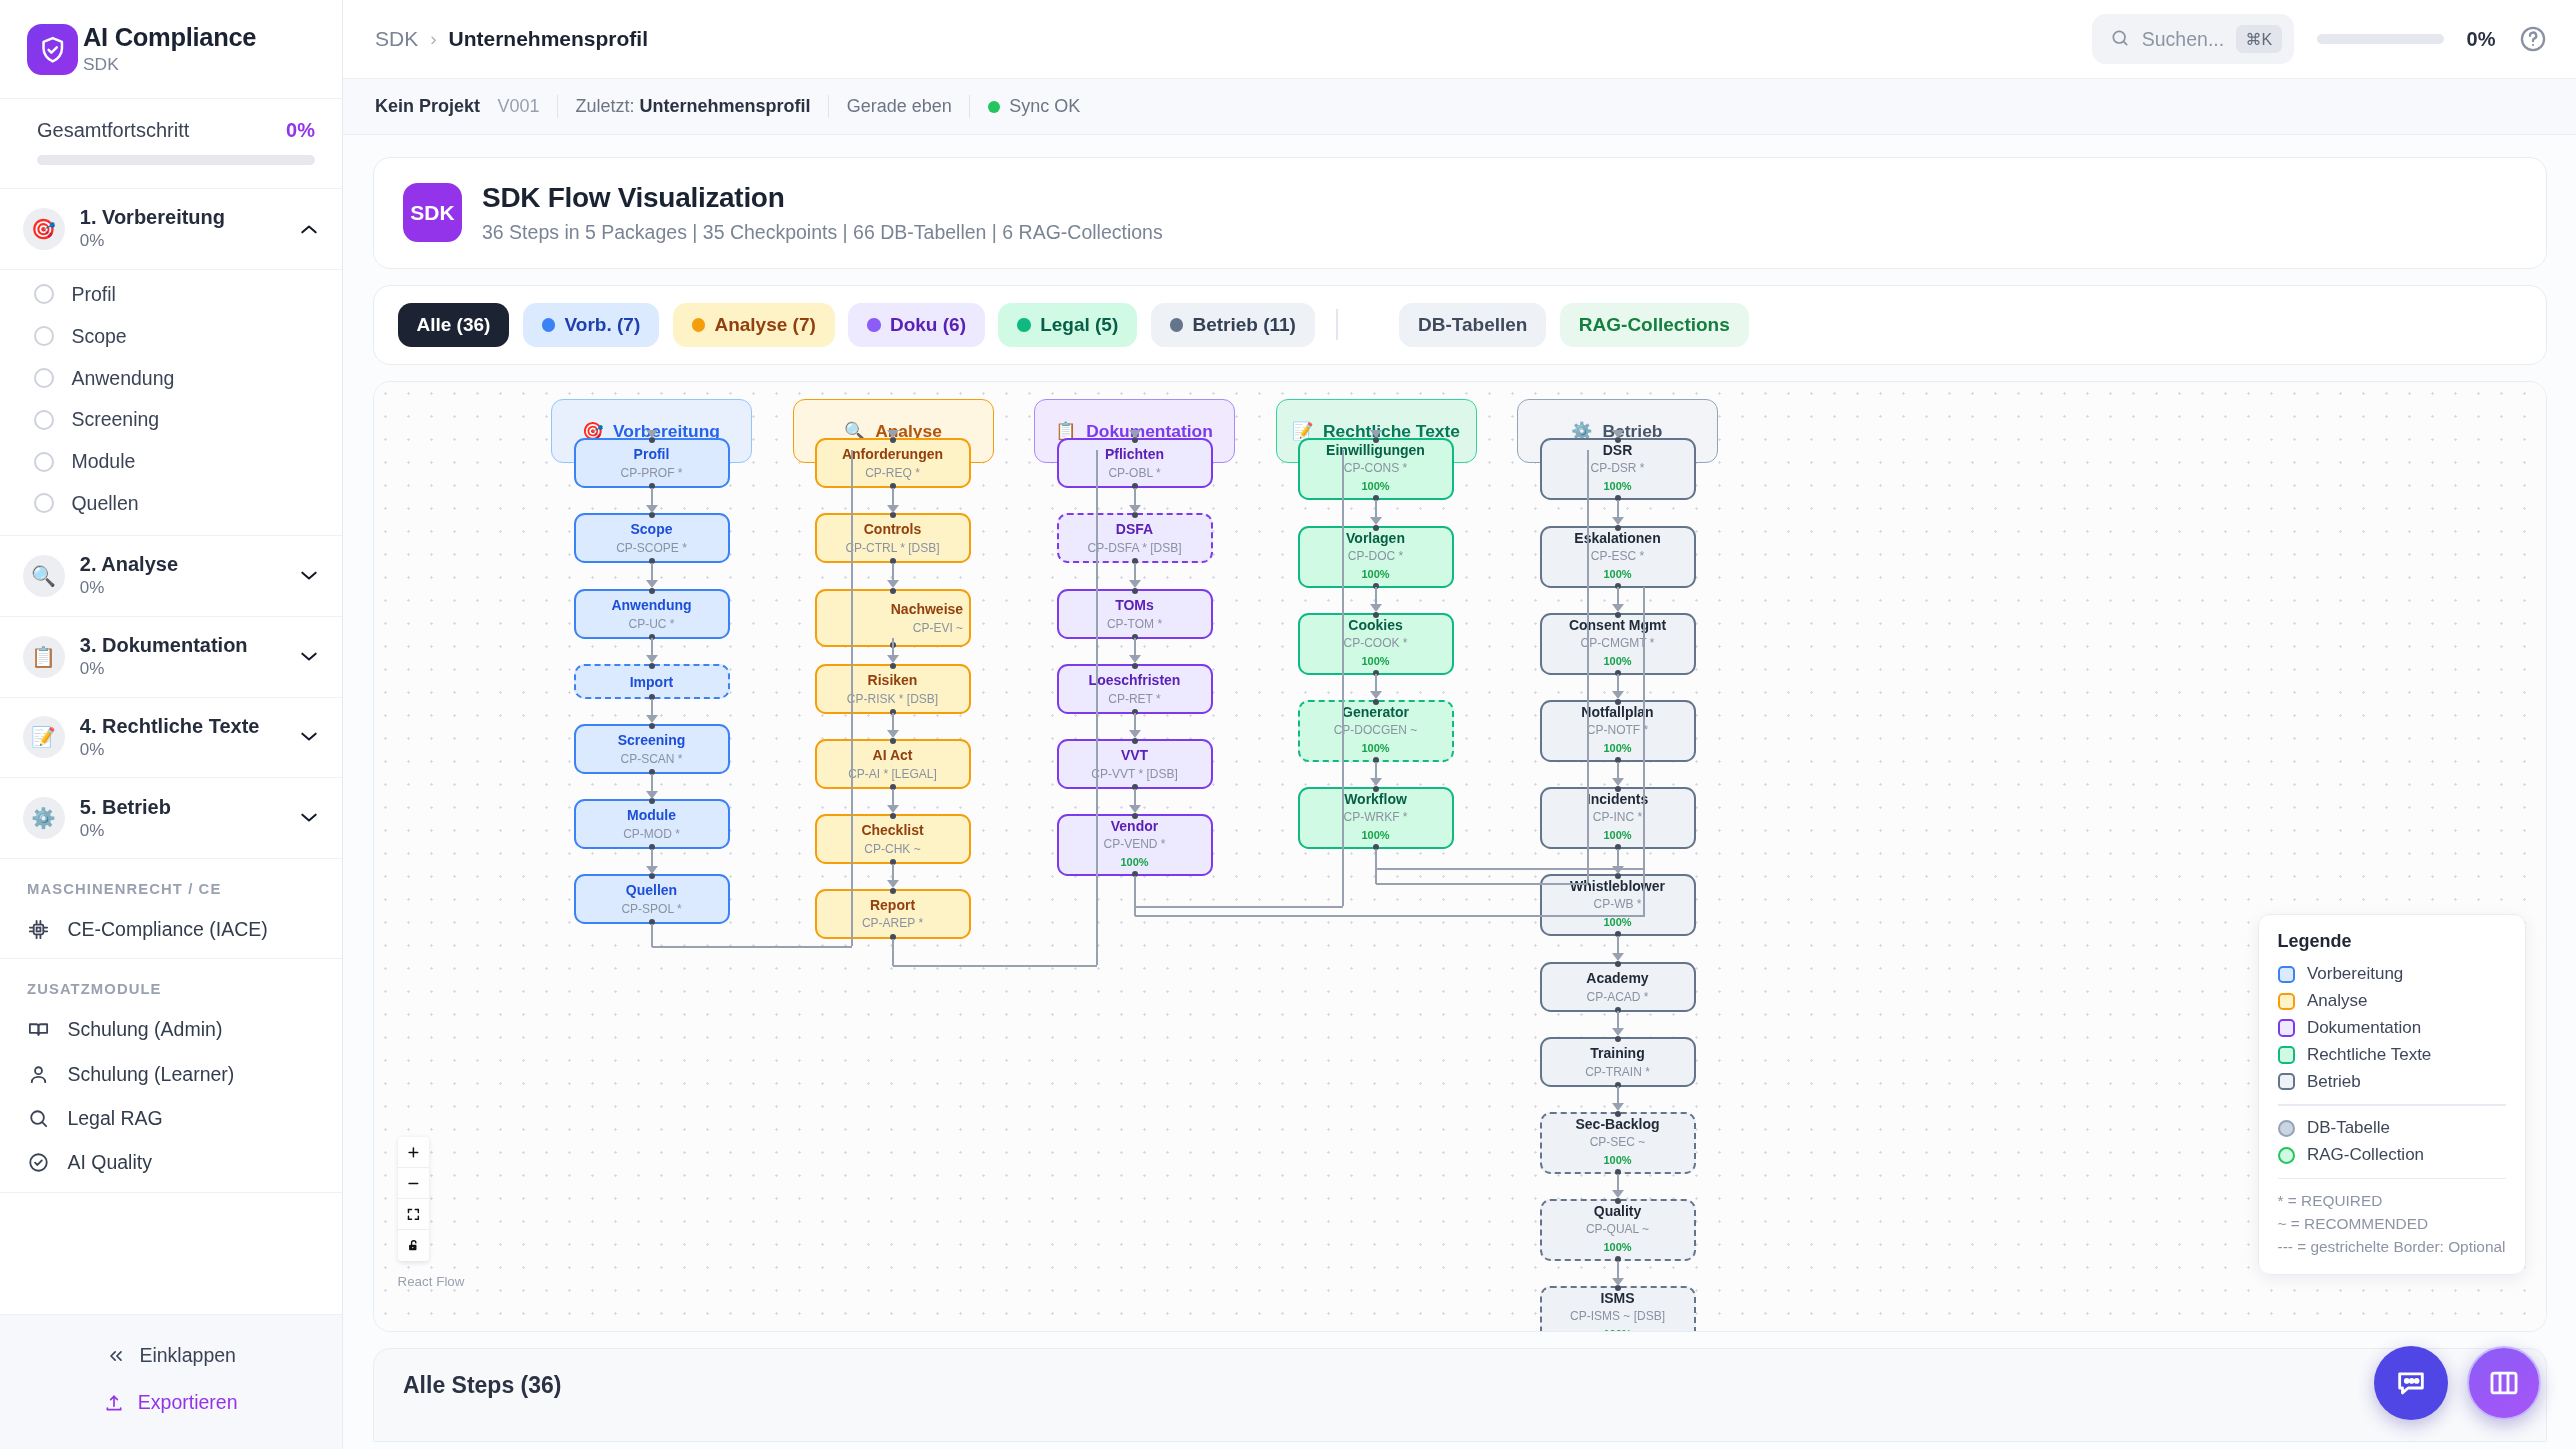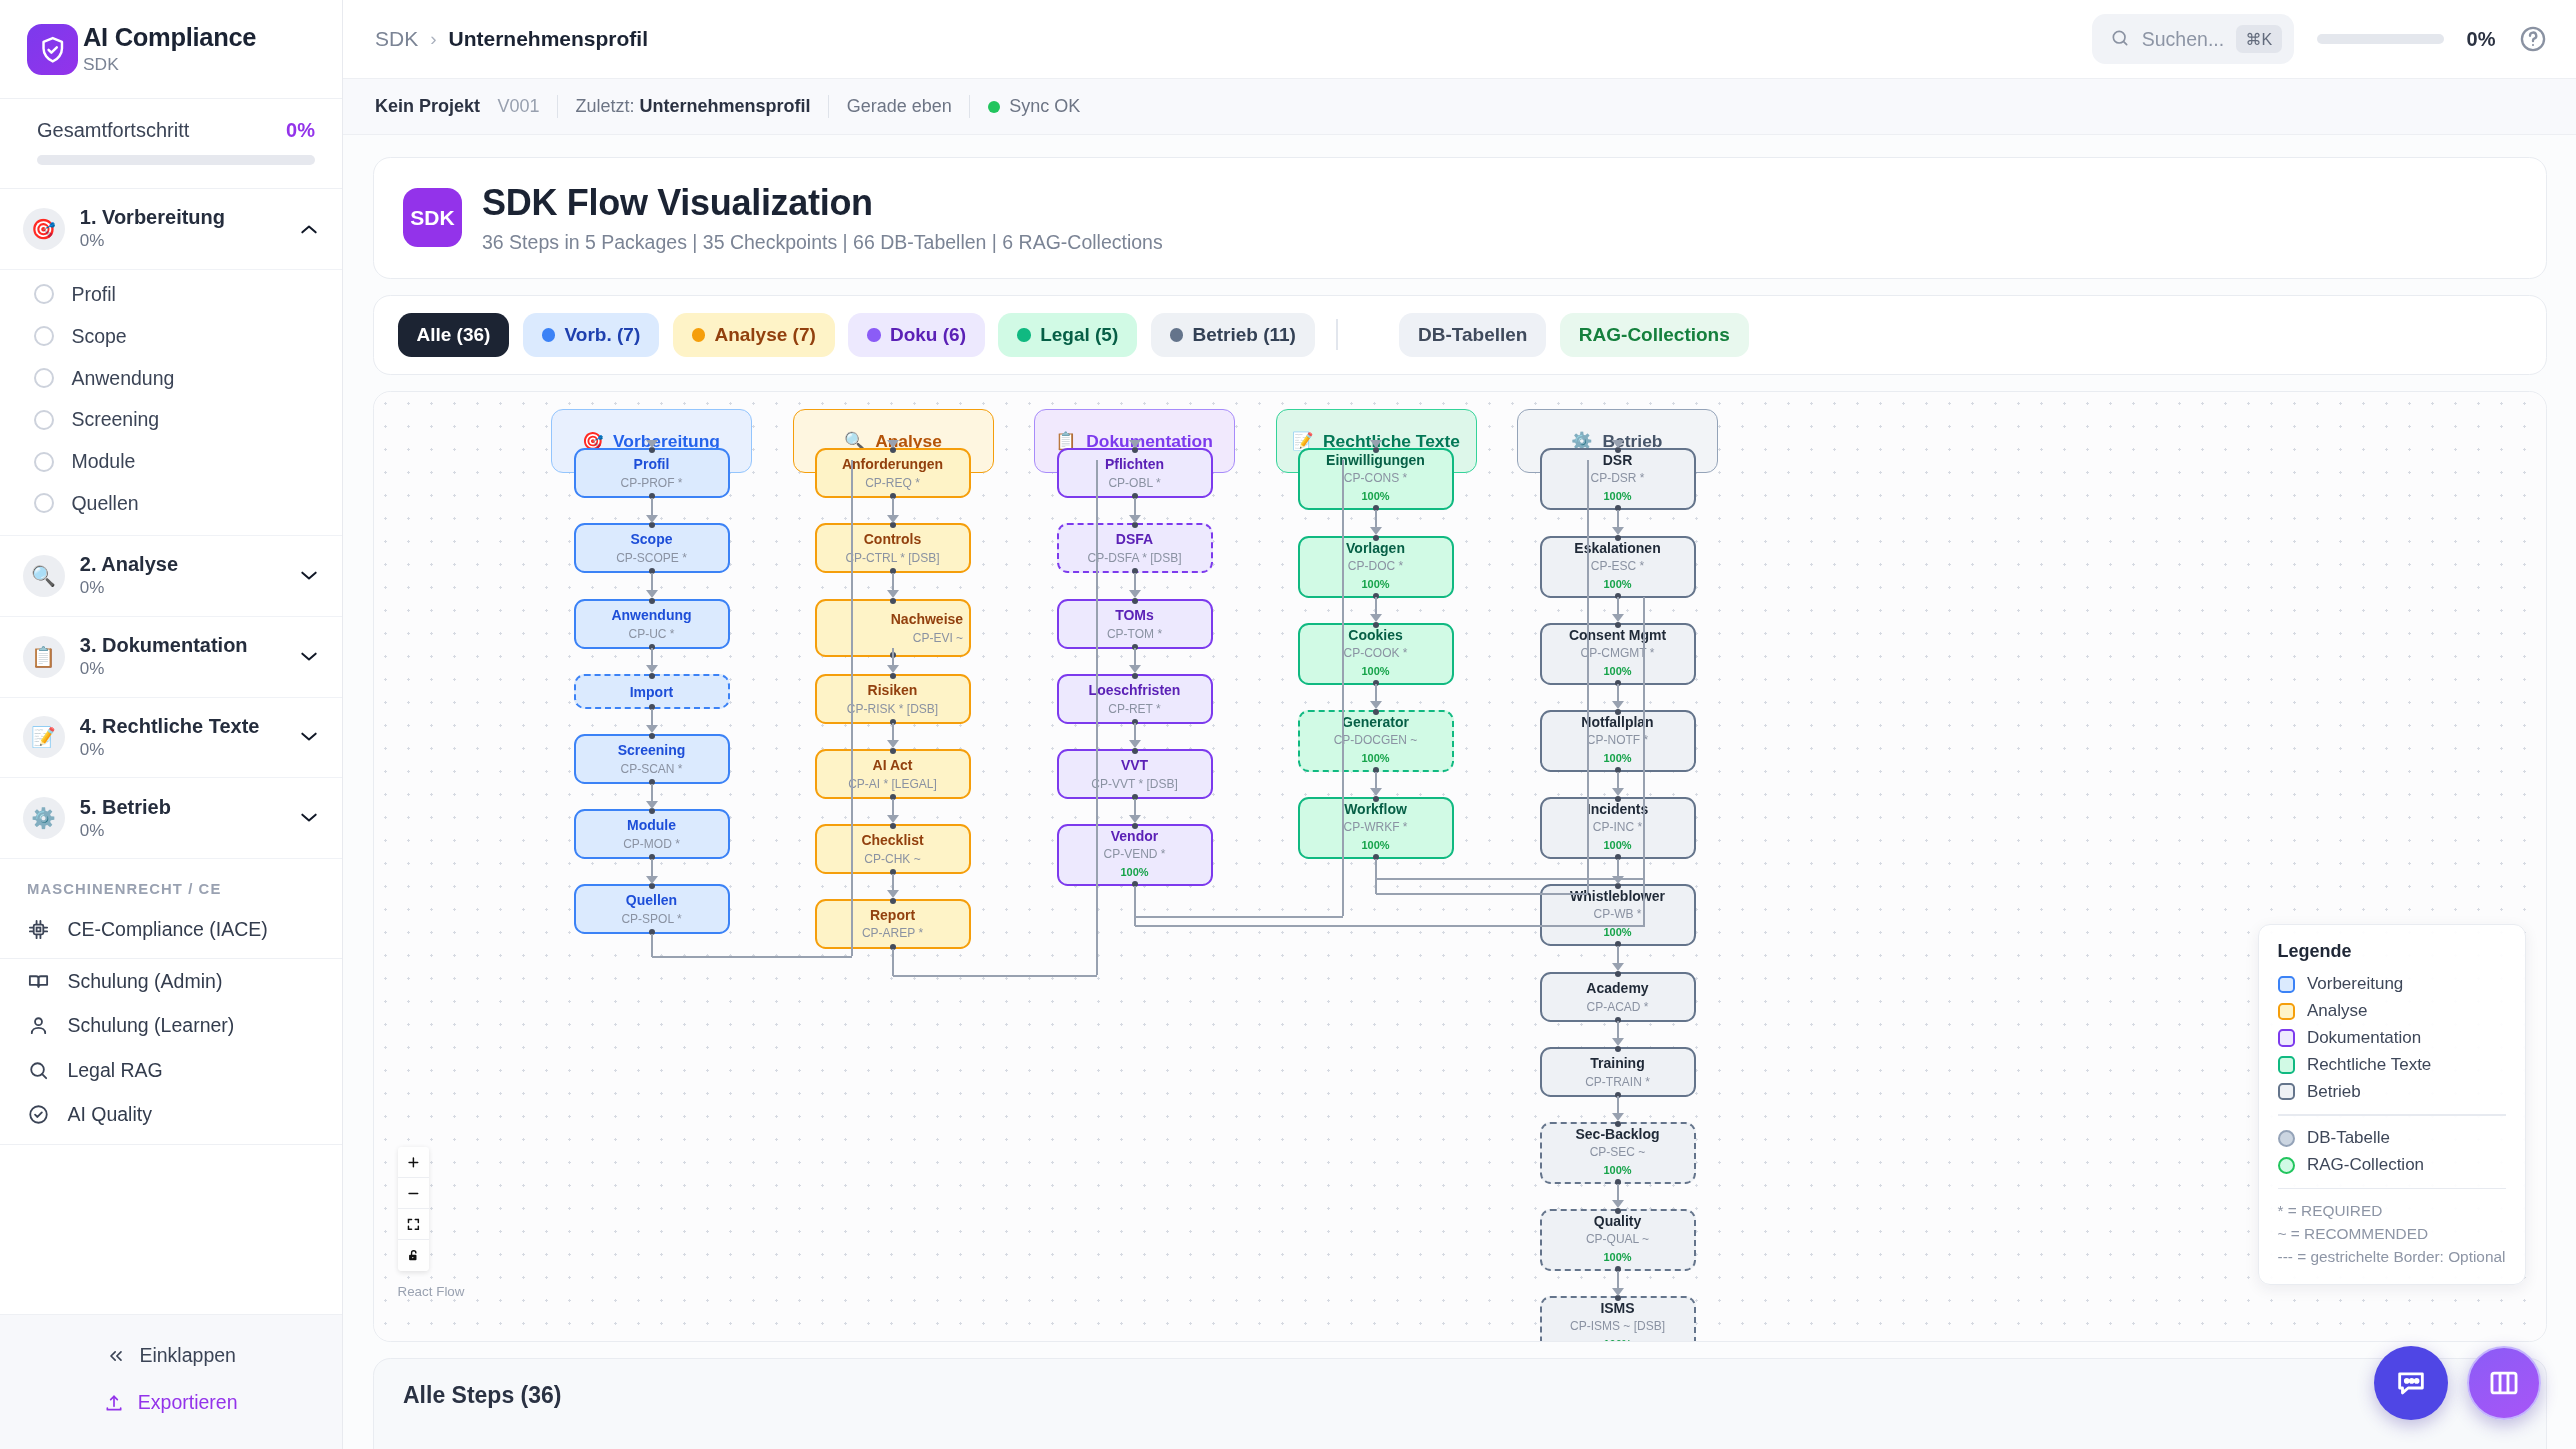--- a/index.html
+++ b/index.html
@@ -116,21 +116,21 @@
 
   .card {
     background: #ffffff; border: 1.3px solid #e9ecf1; border-radius: 17.4px;
     padding: 24px 29.5px; display: flex; align-items: center; gap: 20px;
   }
   .sdk-badge {
     width: 59px; height: 59px; border-radius: 14.8px; background: #9333ea;
     color: #fff; font-size: 21px; font-weight: 700;
     display: flex; align-items: center; justify-content: center; flex: 0 0 59px;
   }
-  .card-title { font-size: 36px; font-weight: 700; color: #1b2333; letter-spacing: -0.3px; }
+  .card-title { font-size: 28px; font-weight: 700; color: #1b2333; letter-spacing: -0.3px; }
   .card-sub { font-size: 19.5px; color: #7b8495; margin-top: 7.4px; }
 
   .chips-card {
     margin-top: 16px; background: #ffffff; border: 1.3px solid #e9ecf1; border-radius: 17.4px;
     padding: 17.4px 24px; display: flex; align-items: center; gap: 13.4px; flex-wrap: nowrap;
   }
   .chip {
     display: flex; align-items: center; gap: 9.4px; border-radius: 13.4px;
     padding: 10.7px 19px; font-size: 19px; font-weight: 600; white-space: nowrap; cursor: pointer;
   }
@@ -311,20 +311,21 @@
           <span class="ic">
             <svg viewBox="0 0 24 24" fill="none" stroke="currentColor" stroke-width="1.9" stroke-linecap="round">
               <rect x="7" y="7" width="10" height="10" rx="1.5"></rect>
               <rect x="10" y="10" width="4" height="4"></rect>
               <path d="M10 3v3M14 3v3M10 18v3M14 18v3M3 10h3M3 14h3M18 10h3M18 14h3"></path>
             </svg>
           </span>
           <span class="nav-label">CE-Compliance (IACE)</span>
         </div>
         <div class="nav-sep"></div>
+        <div class="sect-head">ZUSATZMODULE</div>
         <div class="nav-item">
           <span class="ic">
             <svg viewBox="0 0 24 24" fill="none" stroke="currentColor" stroke-width="1.9" stroke-linejoin="round">
               <path d="M3 6.5h6.5c1.4 0 2.5.9 2.5 2v9c0-1-1.1-2-2.5-2H3z"></path>
               <path d="M21 6.5h-6.5c-1.4 0-2.5.9-2.5 2v9c0-1 1.1-2 2.5-2H21z"></path>
             </svg>
           </span>
           <span class="nav-label">Schulung (Admin)</span>
         </div>
         <div class="nav-item">

